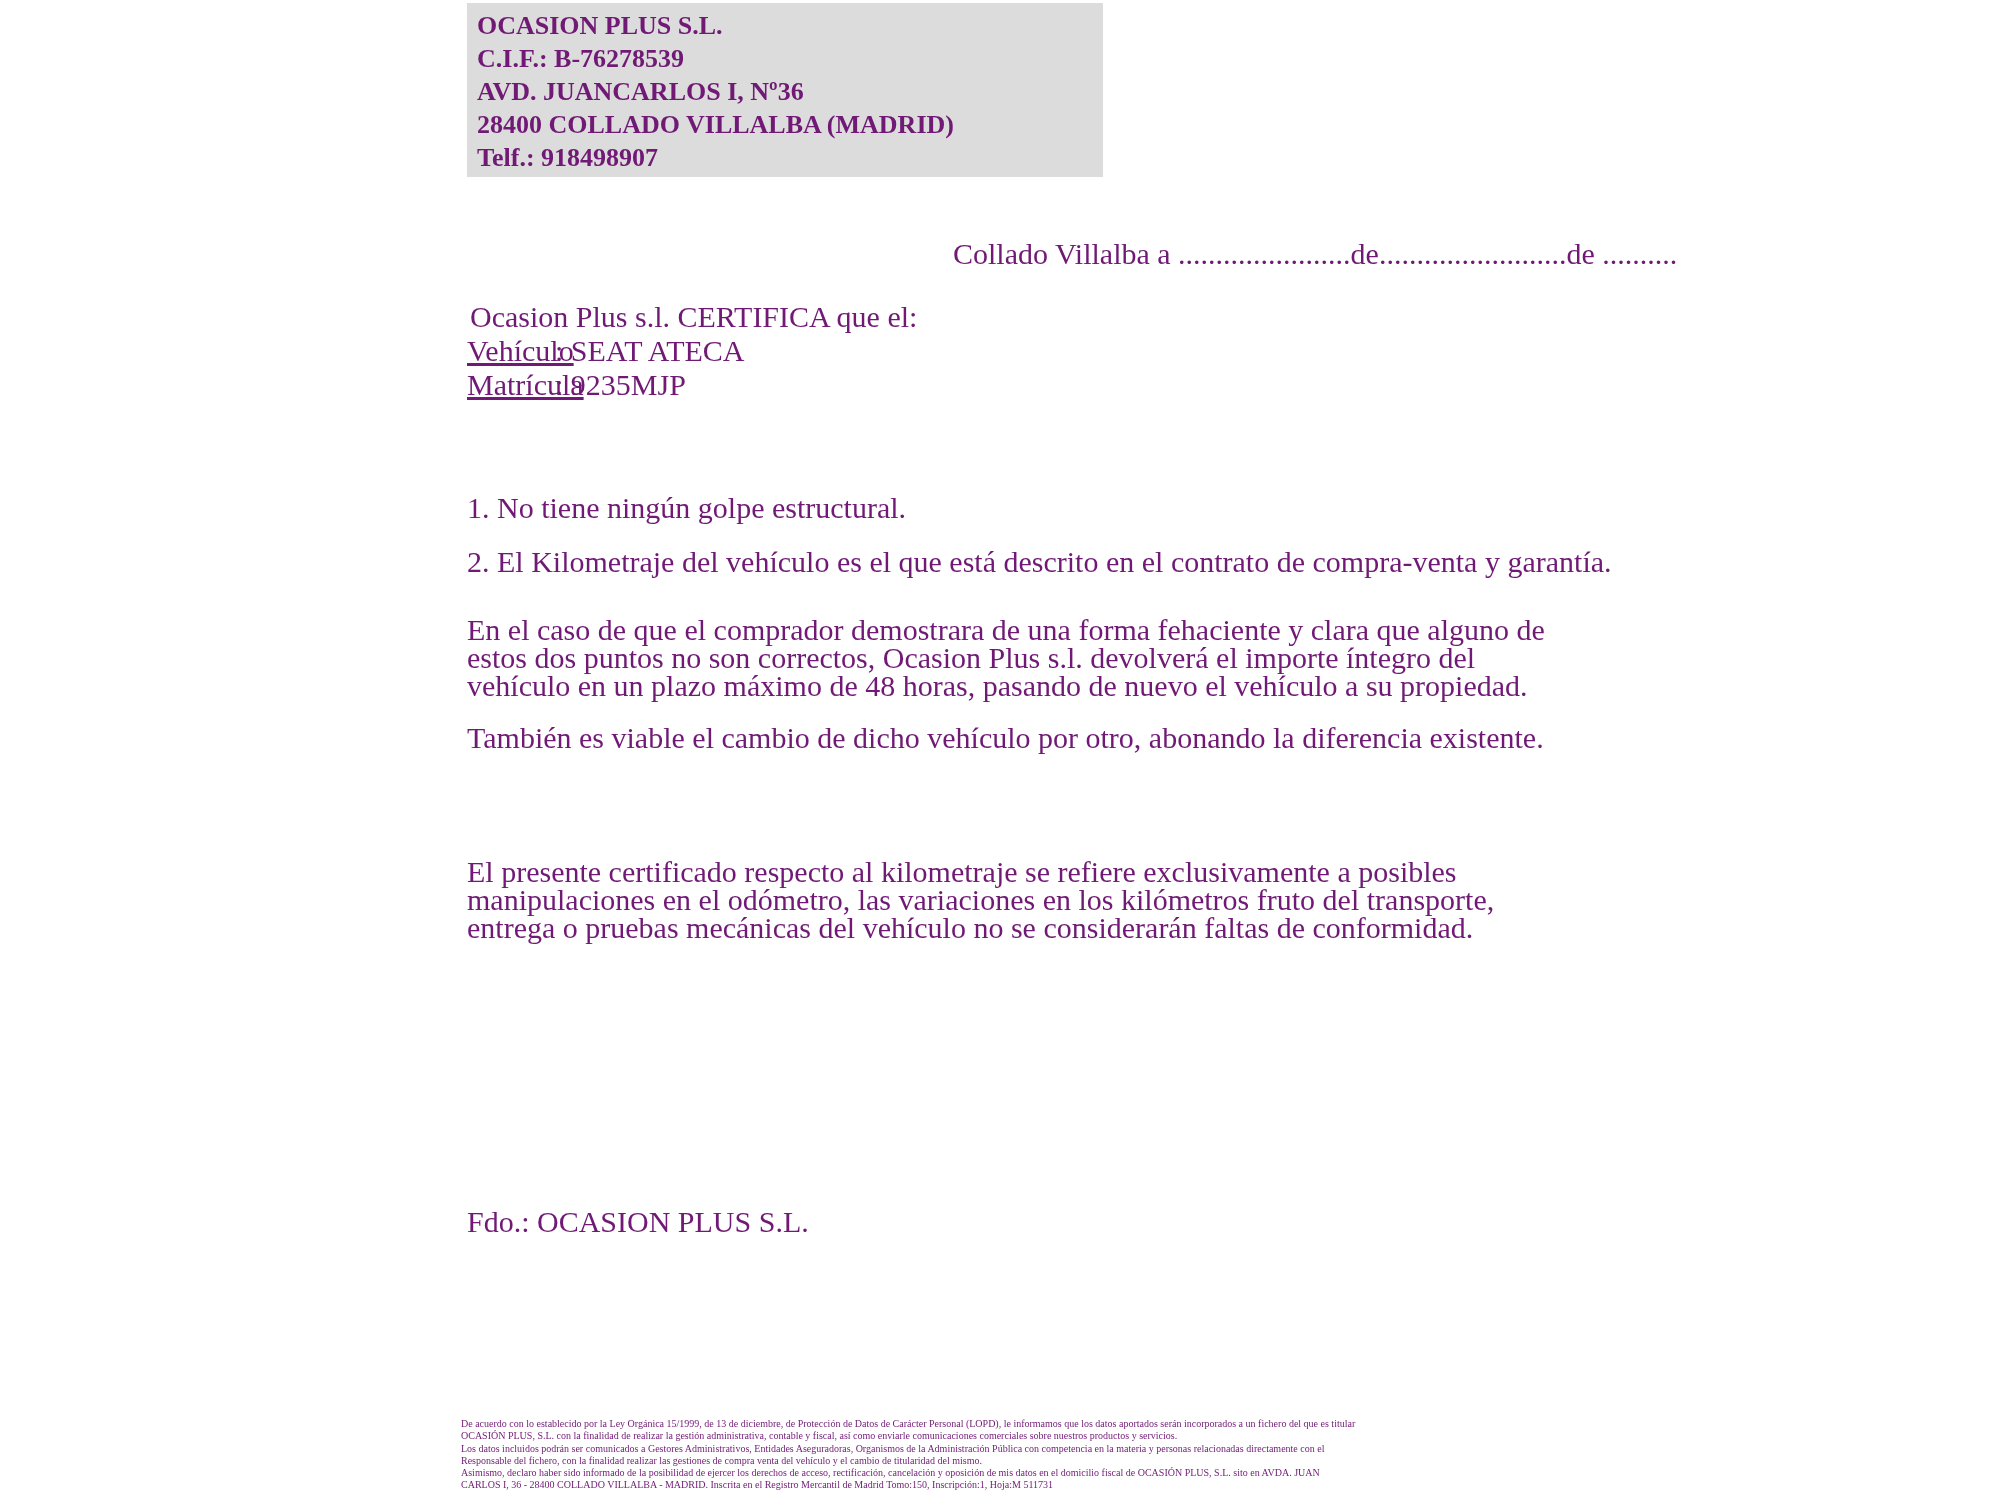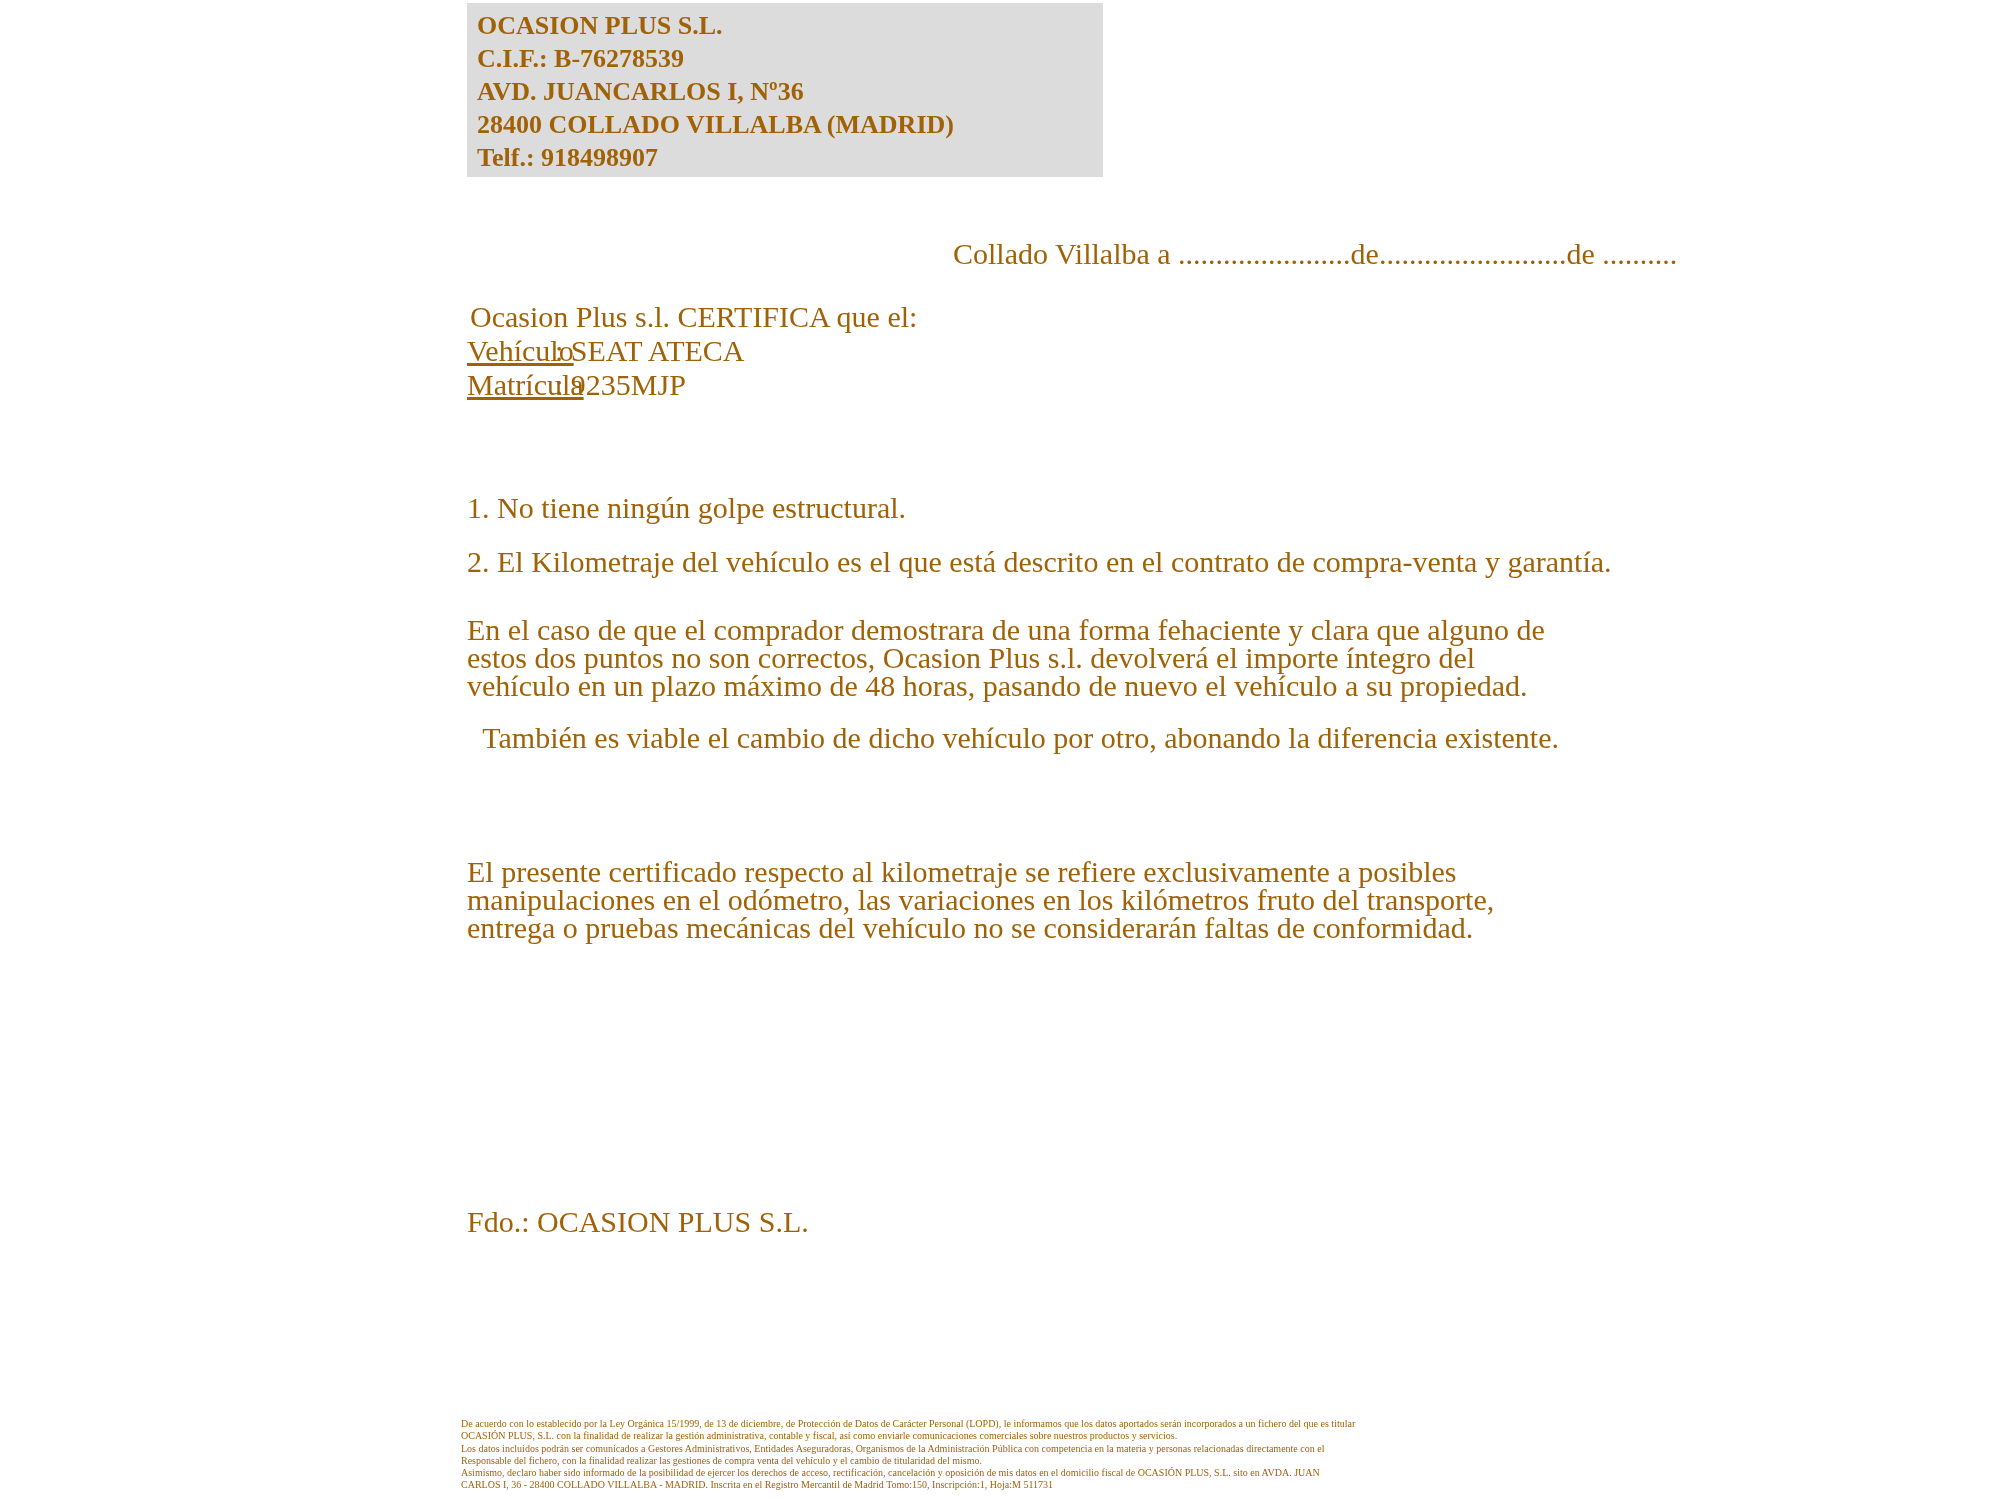--- a/index.html
+++ b/index.html
@@ -1,21 +1,21 @@
 <!DOCTYPE html>
 <html><head>
 <meta charset="utf-8">
 <style>
   html, body { margin: 0; padding: 0; background: #ffffff; }
   .page {
     position: relative;
     width: 2000px;
     height: 1500px;
     background: #ffffff;
-    color: #a16207;
+    color: #701a75;
     font-family: "Liberation Serif", "DejaVu Serif", serif;
     overflow: hidden;
   }
   .abs { position: absolute; }
 
   
   .letterhead {
     left: 467px;
     top: 3px;
     width: 616px;
@@ -43,21 +43,21 @@
   .cert-line .lbl { display: inline-block; width: 88px; }
   .cert-vehicle { top: 337px; }
   .cert-plate   { top: 371px; }
 
   .stmt { left: 467px; white-space: nowrap; margin-top: 37px; }
   .stmt-1 { top: 457px; }
   .stmt-2 { top: 511px; }
 
   .para { left: 467px; width: 1092px; }
   .para-1 { top: 616px; }
-  .para-2 { top: 724px; text-align: right; }
+  .para-2 { top: 724px; }
   .para-3 { top: 778px; }
   .para-4 { top: 858px; }
 
   .signature { left: 467px; top: 1208px; white-space: nowrap; }
 
   .legal-footer {
     left: 461px;
     top: 1418px;
     font-size: 10px;
     line-height: 12.3px;

